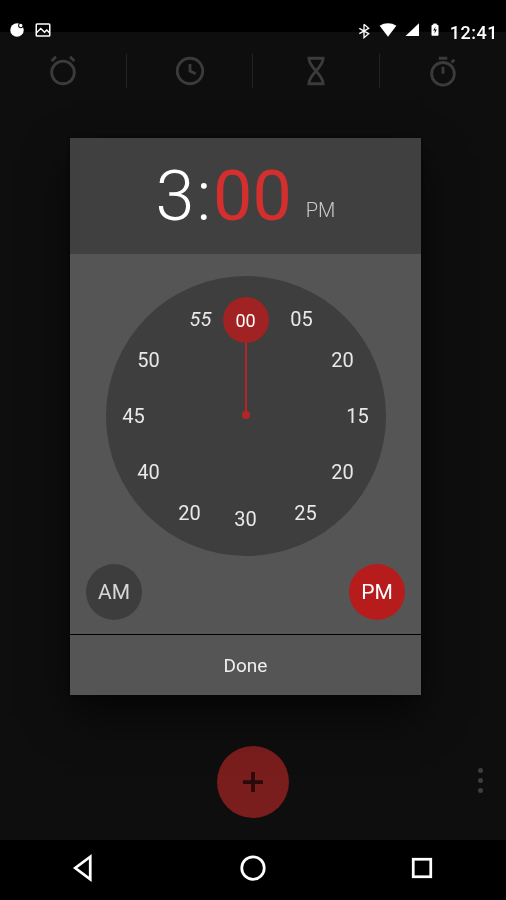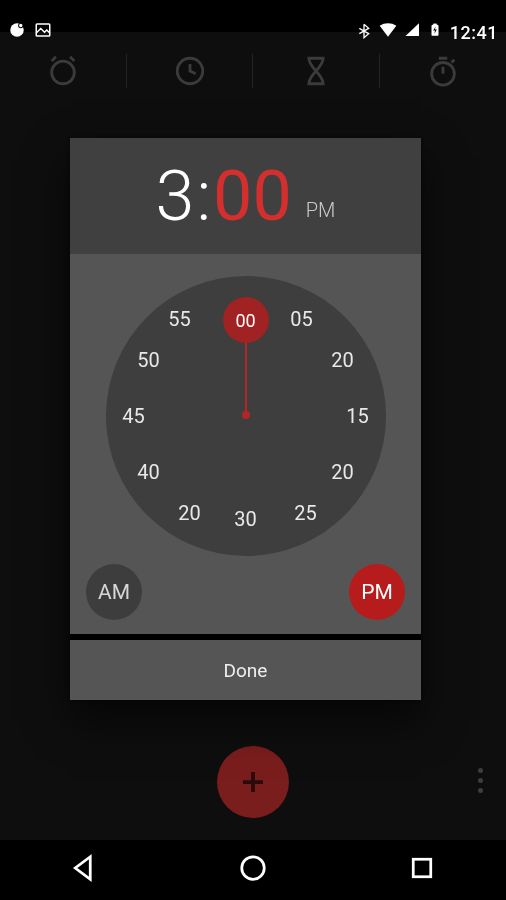--- a/index.html
+++ b/index.html
@@ -201,21 +201,21 @@
     border-radius: 50%;
     display: flex;
     align-items: center;
     justify-content: center;
     font-size: 21px;
   }
   .am { left: 16px; background: #3d3d3d; color: #d6d6d6; }
   .pm { right: 16px; background: #b71c1c; color: #fff; }
 
   .dialog-footer {
-    border-top: 6px solid #000000;
+    border-top: 1px solid #000000;
     height: 60px;
     display: flex;
     align-items: center;
     justify-content: center;
     color: #efefef;
     font-size: 19px;
   }
 
   
   .navbar {
@@ -338,21 +338,21 @@
       <div class="tick" style="left: 176px; top: 28.0052px;">05</div>
           <div class="tick" style="left: 216.995px; top: 69px;">20</div>
           <div class="tick" style="left: 232px; top: 125px;">15</div>
           <div class="tick" style="left: 216.995px; top: 181px;">20</div>
           <div class="tick" style="left: 180px; top: 221.995px;">25</div>
           <div class="tick" style="left: 120px; top: 228px;">30</div>
           <div class="tick" style="left: 64px; top: 221.995px;">20</div>
           <div class="tick" style="left: 23.0052px; top: 181px;">40</div>
           <div class="tick" style="left: 8px; top: 125px;">45</div>
           <div class="tick" style="left: 23.0052px; top: 69px;">50</div>
-          <div class="tick" style="left: 54px; top: 28.0052px;">55</div>
+          <div class="tick" style="left: 75px; top: 28.0052px; font-style: italic;">55</div>
         </div>
 
       <div class="ampm-toggle am">
         <span>AM</span>
       </div>
       <div class="ampm-toggle pm">
         <span>PM</span>
       </div>
     </div>
 

